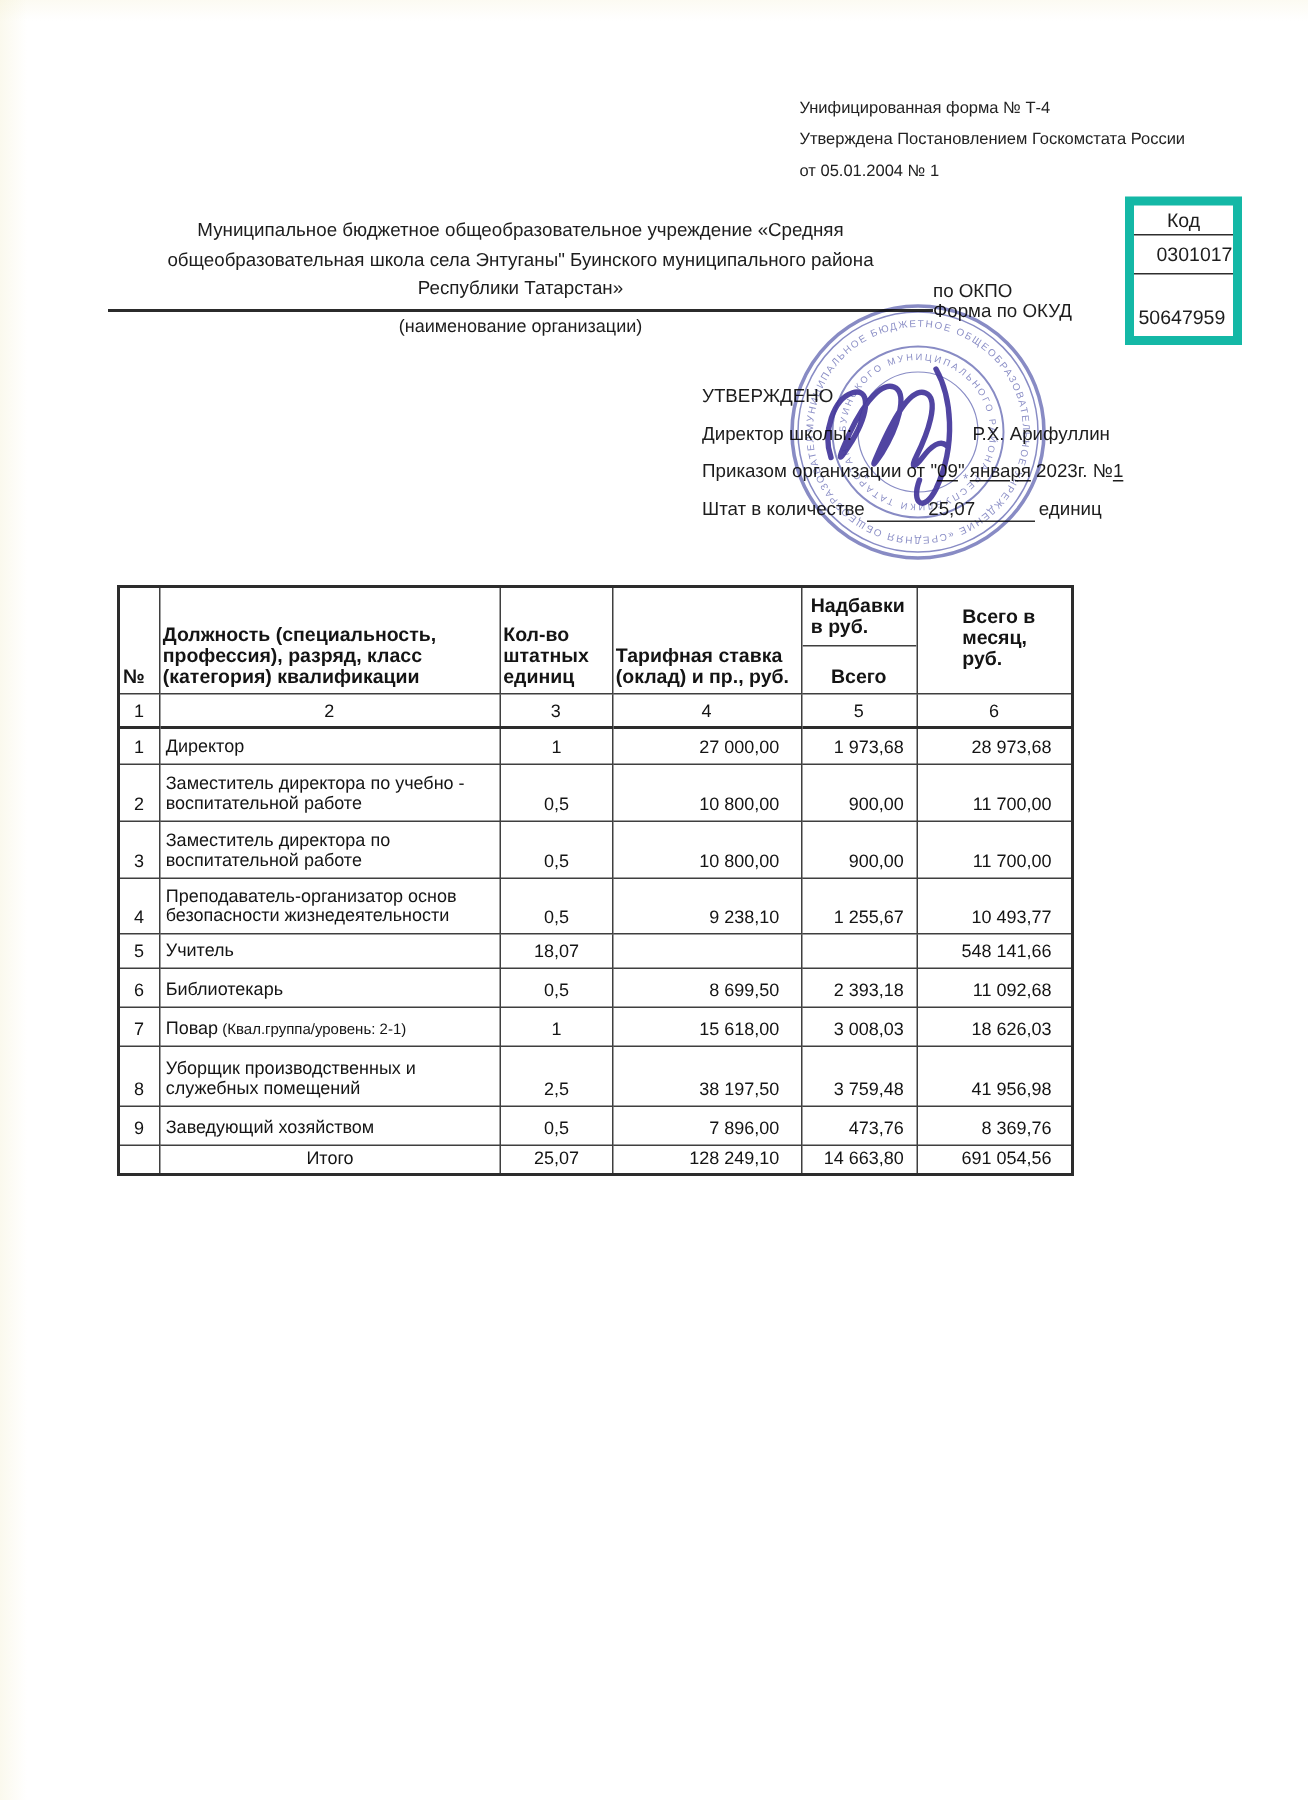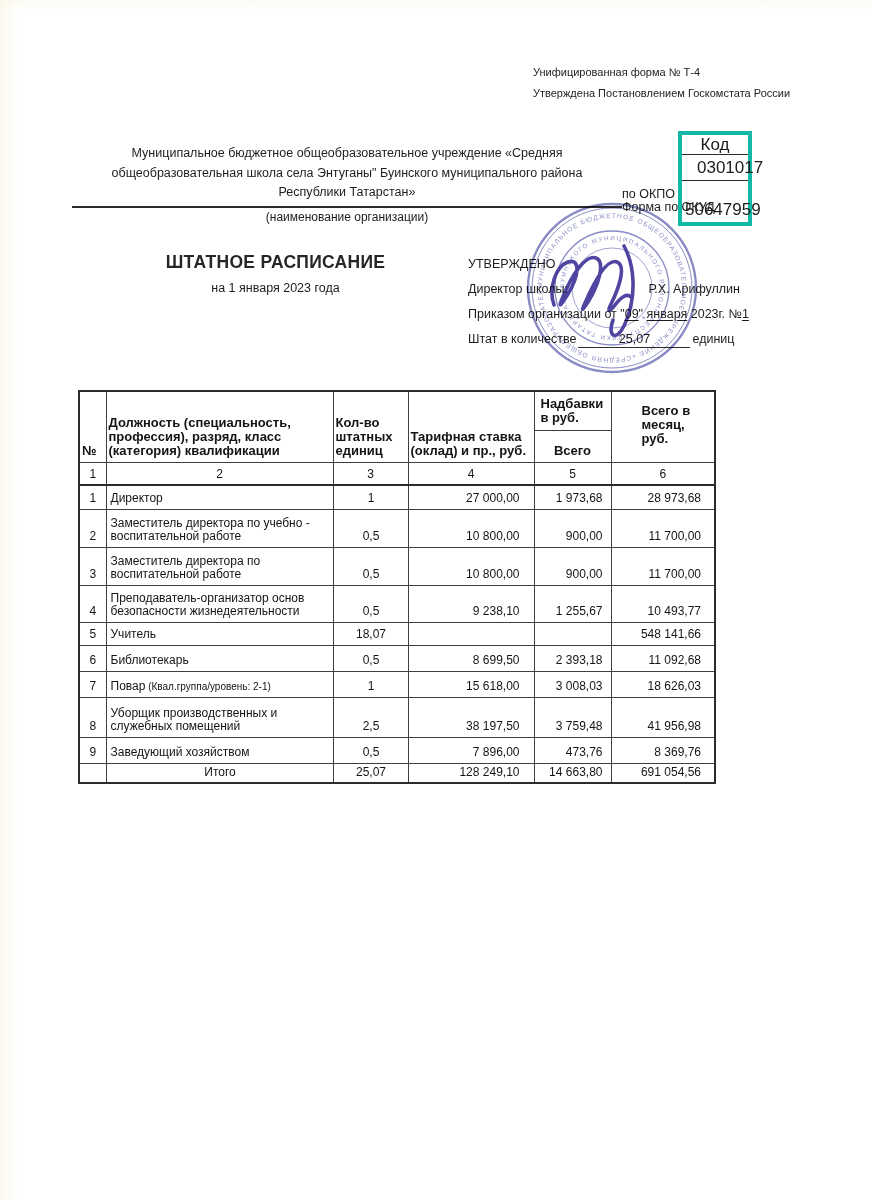--- a/index.html
+++ b/index.html
@@ -13,21 +13,21 @@
     content:""; position:absolute; inset:0; pointer-events:none;
     background:
       linear-gradient(90deg, rgba(243,238,205,0.35) 0px, rgba(255,255,255,0) 18px),
       linear-gradient(180deg, rgba(243,238,205,0.25) 0px, rgba(255,255,255,0) 14px);
   }
 
   
   .form-note { position:absolute; left:533px; top:62px; font-size:11px; line-height:21px; color:#222; }
 
   
-  .code-box { position:absolute; left:678px; top:131px; width:66px; border:4px solid #14b8a6; font-size:17px; background:transparent; }
+  .code-box { position:absolute; left:750px; top:131px; width:66px; border:6px solid #14b8a6; font-size:13px; background:transparent; }
   .code-box .cb-header { height:19px; line-height:19px; text-align:center; border-bottom:1.5px solid #2e2e2e; }
   .code-box .cb-val1 { height:25px; line-height:25px; padding-left:15px; border-bottom:1.5px solid #2e2e2e; }
   .code-box .cb-val2 { height:25px; line-height:25px; padding-left:3px;margin-top:16px; }
   .okud-label { position:absolute; left:622px; top:160px; font-size:12.5px;margin-top:40px; }
   .okpo-label { position:absolute; left:622px; top:187px; font-size:12.5px; }
 
   
   .org-wrap { position:absolute; left:72px; top:144px; width:550px; text-align:center; }
   .org-name { border-bottom:2px solid #2b2b2b; padding-bottom:3px; font-size:12.5px; line-height:19.5px; }
   .org-caption { margin-top:2px; font-size:12px; }
@@ -67,43 +67,40 @@
   .total-row .c-pos { text-align:center; }
 </style>
 </head>
 <body>
 
 <div class="page">
 
   <div class="form-note">
     <div>Унифицированная форма № Т-4</div>
     <div>Утверждена Постановлением Госкомстата России</div>
+    <div>от 05.01.2004 № 1</div>
   </div>
 
   <div class="code-box">
     <div class="cb-header">Код</div>
     <div class="cb-val1">0301017</div>
     <div class="cb-val2">50647959</div>
   </div>
   <div class="okud-label">Форма по ОКУД</div>
   <div class="okpo-label">по ОКПО</div>
 
   <div class="org-wrap">
     <div class="org-name">
       <div>Муниципальное бюджетное общеобразовательное учреждение «Средняя</div>
       <div>общеобразовательная школа села Энтуганы" Буинского муниципального района</div>
       <div>Республики Татарстан»</div>
     </div>
     <div class="org-caption">(наименование организации)</div>
   </div>
 
-  <div class="title-wrap">
-    <div class="doc-title">ШТАТНОЕ РАСПИСАНИЕ</div>
-    <div class="doc-subtitle">на 1 января 2023 года</div>
-  </div>
 
   <div class="approval">
     <div class="ap-line">УТВЕРЖДЕНО</div>
     <div class="ap-line ap-director">
       <span>Директор школы:</span>
       <span>Р.Х. Арифуллин</span>
     </div>
     <div class="ap-line"><span>Приказом организации от "</span><span class="u">09</span><span>" </span><span class="u">января</span><span> 2023г. №</span><span class="u">1</span></div>
     <div class="ap-line"><span>Штат в количестве</span><span class="staff-fill">25,07</span><span>единиц</span></div>
   </div>

